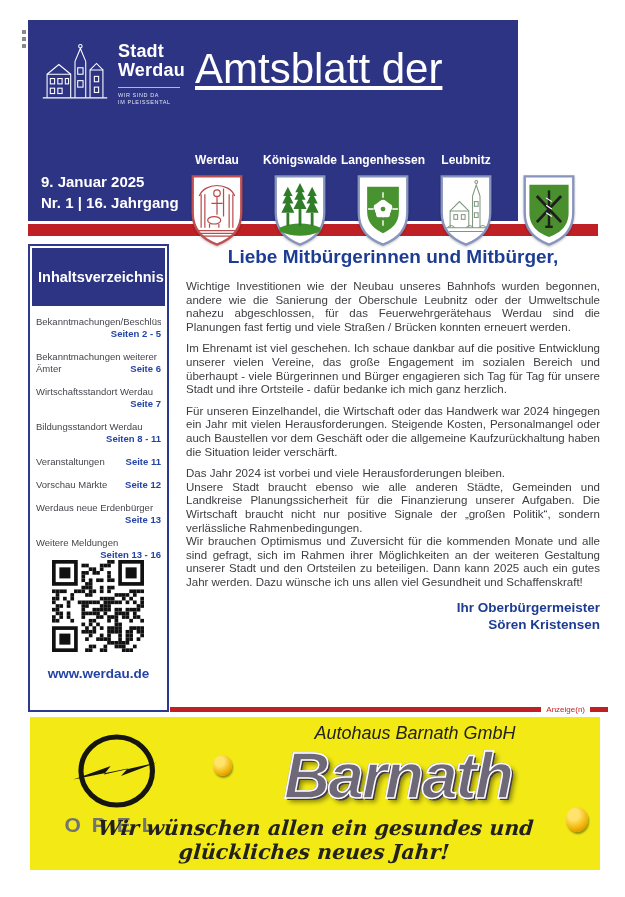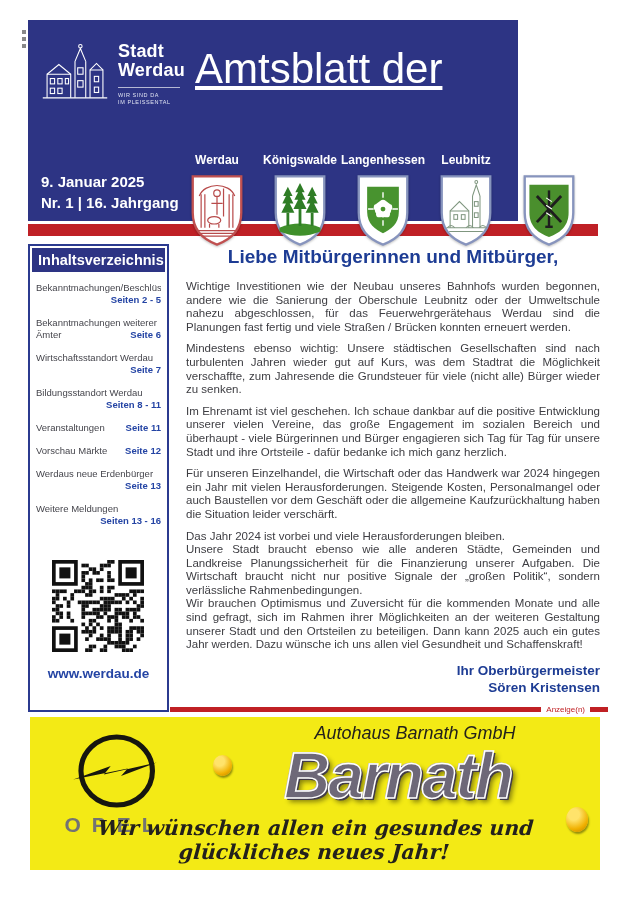--- a/index.html
+++ b/index.html
@@ -23,21 +23,21 @@
   .mast-title .t2{font-size:50px;margin-top:8px;font-weight:400;}
   .mast-title .t2 b{font-weight:bold;letter-spacing:-1px;}
 
   .issue-block{position:absolute;left:13px;top:151px;color:#fff;font-weight:bold;font-size:15px;line-height:21px;}
 
   .crest-label{position:absolute;top:153px;width:100px;text-align:center;color:#fff;font-weight:bold;font-size:12px;}
   .crest{position:absolute;top:171px;width:56px;height:78px;filter:drop-shadow(0 1px 1px rgba(0,0,0,.25));}
 
   
   .sidebar{position:absolute;left:28px;top:244px;width:141px;height:468px;border:2px solid #2b3a8f;box-sizing:border-box;background:#fff;}
-  .toc-head{margin:2px;background:var(--header_blue);color:#fff;font-weight:bold;font-size:14.5px;padding:4px 6px;}
+  .toc-head{margin:2px;background:var(--header_blue);color:#fff;font-weight:bold;font-size:14.5px;padding:21px 6px;}
   .toc-list{padding:8px 6px 0 6px;}
   .toc-item{margin-bottom:11px;overflow:hidden;font-size:9.5px;line-height:12px;cursor:pointer;}
   .toc-label{color:#45454c;}
   .toc-pages{float:right;color:var(--pages_blue);font-weight:bold;}
   .qr{position:absolute;left:22px;top:314px;width:92px;height:92px;background:#fff;}
   .site{position:absolute;left:0;right:0;top:420px;text-align:center;color:var(--pages_blue);font-weight:bold;font-size:13.5px;cursor:pointer;}
 
   
   .main{position:absolute;left:186px;top:246px;width:414px;color:var(--body_text);}
   .art-title{text-align:center;color:var(--accent_blue);font-weight:bold;font-size:19px;margin:0 0 12px 0;}
@@ -426,23 +426,20 @@
     <div class="site">www.werdau.de</div>
   </div>
 
   <div class="main">
     <h1 class="art-title">Liebe Mitbürgerinnen und Mitbürger,</h1>
     <div id="article-body">
         <div class="para">
           <div class="seg">Wichtige Investitionen wie der Neubau unseres Bahnhofs wurden begonnen, andere wie die Sanierung der Oberschule Leubnitz oder der Umweltschule nahezu abgeschlossen, für das Feuerwehrgerätehaus Werdau sind die Planungen fast fertig und viele Straßen / Brücken konnten erneuert werden.</div>
         </div>
         <div class="para">
-          <div class="seg">Mindestens ebenso wichtig: Unsere städtischen Gesellschaften sind nach turbulenten Jahren wieder gut auf Kurs, was dem Stadtrat die Möglichkeit verschaffte, zum Jahresende die Grundsteuer für viele (nicht alle) Bürger wieder zu senken.</div>
-        </div>
-        <div class="para">
           <div class="seg">Im Ehrenamt ist viel geschehen. Ich schaue dankbar auf die positive Entwicklung unserer vielen Vereine, das große Engagement im sozialen Bereich und überhaupt - viele Bürgerinnen und Bürger engagieren sich Tag für Tag für unsere Stadt und ihre Ortsteile - dafür bedanke ich mich ganz herzlich.</div>
         </div>
         <div class="para">
           <div class="seg">Für unseren Einzelhandel, die Wirtschaft oder das Handwerk war 2024 hingegen ein Jahr mit vielen Herausforderungen. Steigende Kosten, Personalmangel oder auch Baustellen vor dem Geschäft oder die allgemeine Kaufzurückhaltung haben die Situation leider verschärft.</div>
         </div>
         <div class="para">
           <div class="seg">Das Jahr 2024 ist vorbei und viele Herausforderungen bleiben.</div>
           <div class="seg">Unsere Stadt braucht ebenso wie alle anderen Städte, Gemeinden und Landkreise Planungssicherheit für die Finanzierung unserer Aufgaben. Die Wirtschaft braucht nicht nur positive Signale der „großen Politik“, sondern verlässliche Rahmenbedingungen.</div>
           <div class="seg">Wir brauchen Optimismus und Zuversicht für die kommenden Monate und alle sind gefragt, sich im Rahmen ihrer Möglichkeiten an der weiteren Gestaltung unserer Stadt und den Ortsteilen zu beteiligen. Dann kann 2025 auch ein gutes Jahr werden. Dazu wünsche ich uns allen viel Gesundheit und Schaffenskraft!</div>
         </div>

